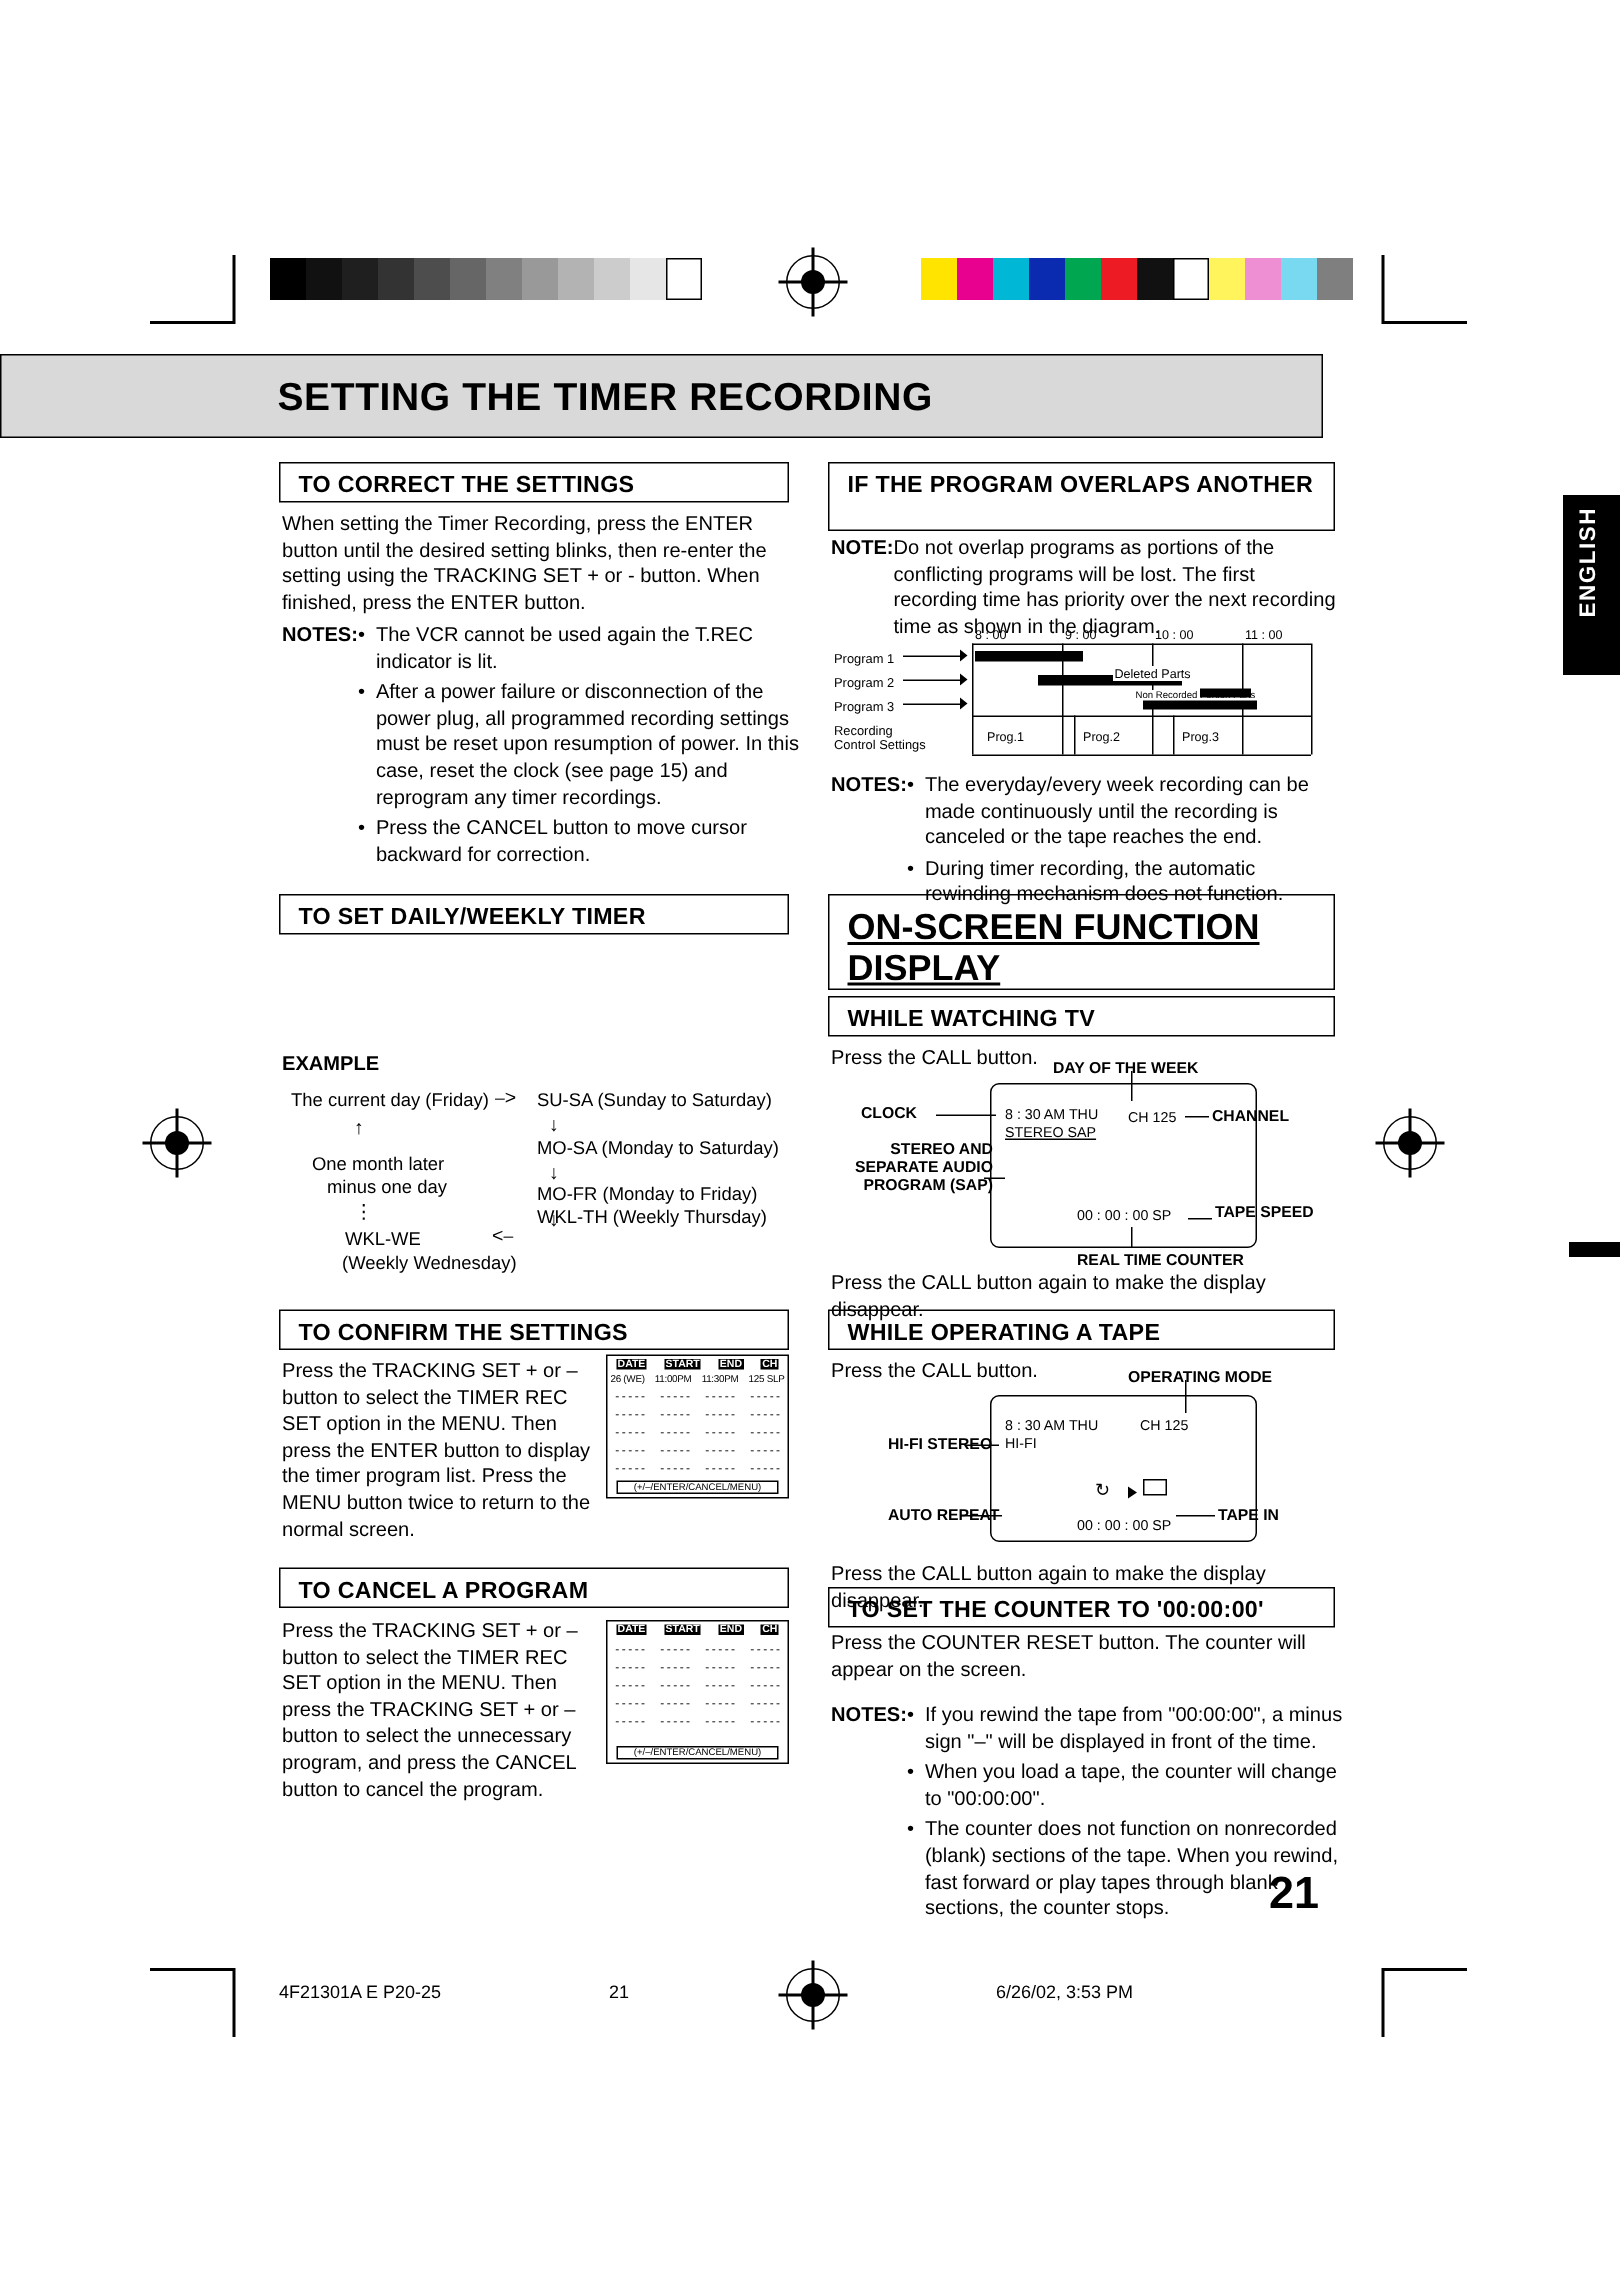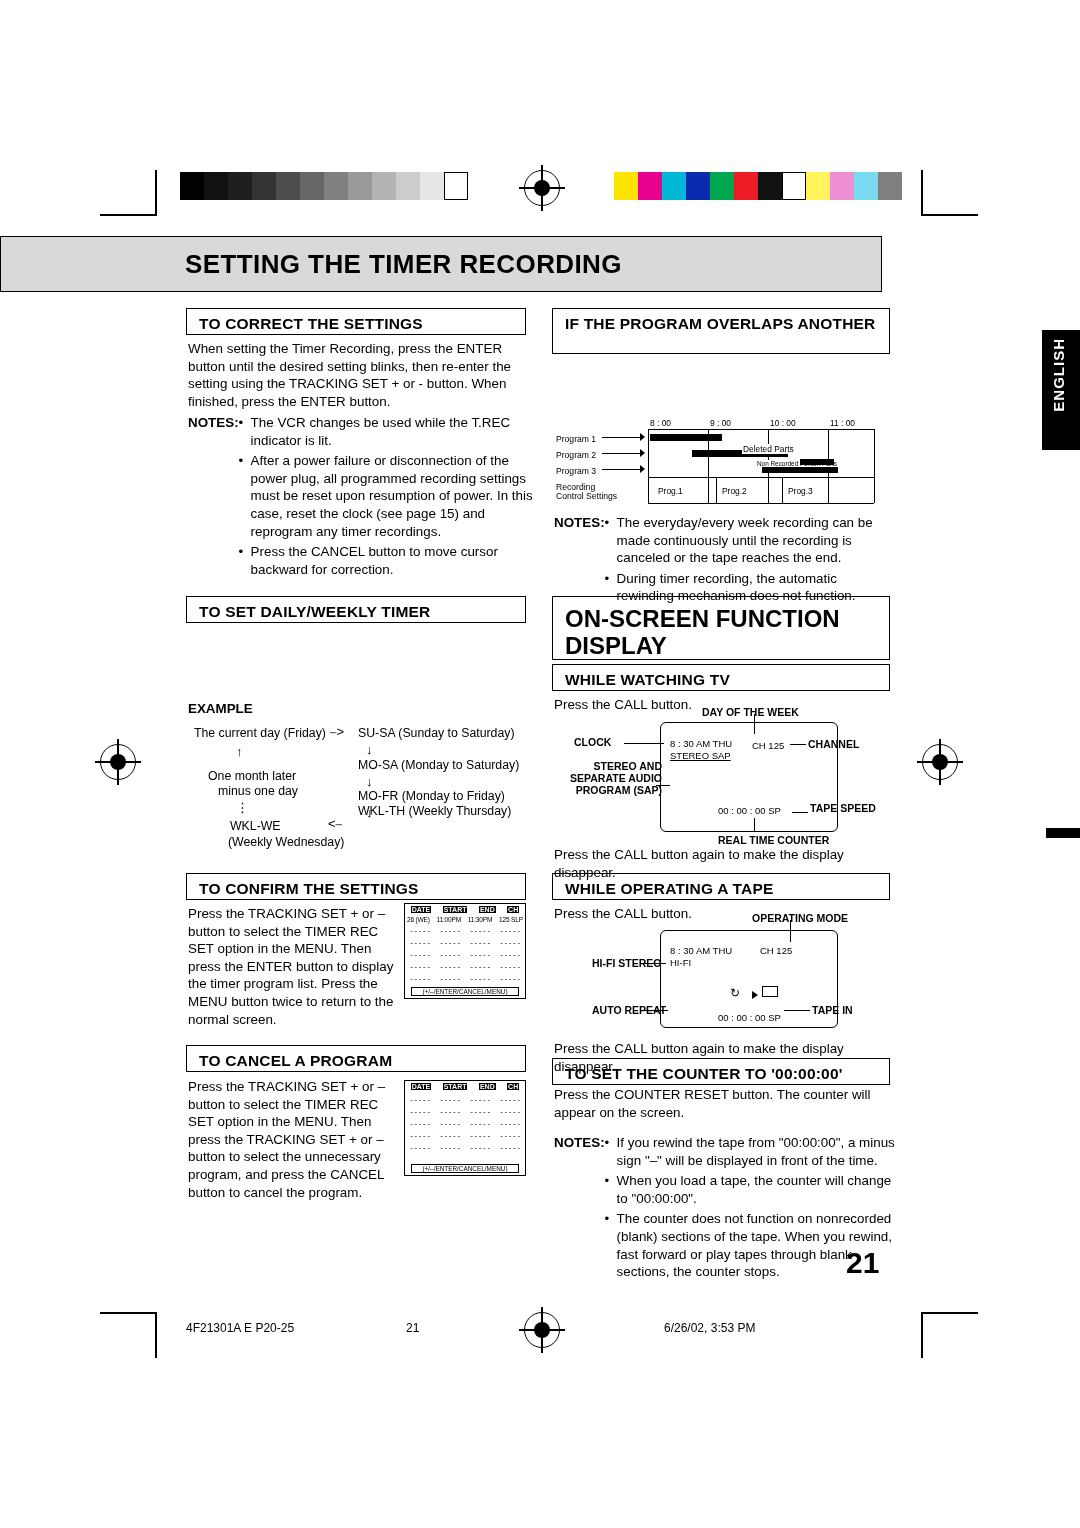--- a/index.html
+++ b/index.html
@@ -22,21 +22,21 @@
 
   .english-tab{position:absolute;right:0px;top:330px;width:38px;height:120px;background:#000;color:#fff;}
   .english-tab span{position:absolute;writing-mode:vertical-rl;transform:rotate(180deg);left:8px;top:8px;font-size:15px;font-weight:bold;letter-spacing:1px;}
 
   .blackbar{position:absolute;right:0;top:828px;width:34px;height:10px;background:#000;}
 
   
   .sec{position:absolute;border:1.5px solid #000;box-sizing:border-box;}
   .sec span{display:block;padding:6px 10px 6px 12px;font-size:15.5px;font-weight:bold;letter-spacing:.2px;}
   .sec.two span{padding:5px 10px 5px 12px;line-height:19px;}
-  .bigsec{position:absolute;border:1.5px solid #000;box-sizing:border-box;}
+  .bigsec{position:absolute;border:1.5px solid #000;box-sizing:border-box;text-decoration:underline;}
   .bigsec span{display:block;padding:8px 10px 8px 12px;font-size:24px;font-weight:bold;line-height:27px;}
 
   .txt{position:absolute;font-size:13.4px;line-height:17.6px;}
   .txt b{font-weight:bold;}
 
   table.nt{border-collapse:collapse;font-size:13.4px;line-height:17.6px;}
   table.nt td{vertical-align:top;padding:0;}
   td.lbl{white-space:nowrap;padding-right:4px;}
   td.bul{width:12px;}
 
@@ -140,21 +140,21 @@
   </div>
 
   <div class="txt" style="left:188px;top:340px;width:344px;">When setting the Timer Recording, press the ENTER button until the desired setting blinks, then re-enter the setting using the TRACKING SET + or - button. When finished, press the ENTER button.</div>
 
   <div class="txt" style="left:188px;top:414px;width:346px;">
     <table class="nt">
       <tbody>
           <tr>
         <td class="lbl"><b>NOTES:</b></td>
         <td class="bul">•</td>
-        <td>The VCR changes be used while the T.REC indicator is lit.</td>
+        <td>The VCR cannot be used again the T.REC indicator is lit.</td>
       </tr>
       <tr>
             <td></td>
             <td class="bul" style="padding-top:3px;">•</td>
             <td style="padding-top:3px;">After a power failure or disconnection of the power plug, all programmed recording settings must be reset upon resumption of power. In this case, reset the clock (see page 15) and reprogram any timer recordings.</td>
           </tr>
       <tr>
             <td></td>
             <td class="bul" style="padding-top:3px;">•</td>
             <td style="padding-top:3px;">Press the CANCEL button to move cursor backward for correction.</td>
@@ -279,20 +279,30 @@
         <span>- - - - -</span>
         <span>- - - - -</span>
     </div>
     <div class="mfoot">(+/–/ENTER/CANCEL/MENU)</div>
   </div>
 
   <div class="sec two" style="left:552px;top:308px;width:338px;height:46px;">
     <span>IF THE PROGRAM OVERLAPS ANOTHER</span>
   </div>
 
+  <div class="txt" style="left:554px;top:356px;width:340px;">
+    <table class="nt">
+      <tbody>
+          <tr>
+        <td class="lbl"><b>NOTE:</b></td>
+        <td>Do not overlap programs as portions of the conflicting programs will be lost. The first recording time has priority over the next recording time as shown in the diagram.</td>
+      </tr>
+    </tbody>
+      </table>
+  </div>
 
   <div class="odiag">
     <div class="tick" style="left:94px;top:0px;">8 : 00</div>
     <div class="tick" style="left:154px;top:0px;">9 : 00</div>
     <div class="tick" style="left:214px;top:0px;">10 : 00</div>
     <div class="tick" style="left:274px;top:0px;">11 : 00</div>
 
     <div class="vl" style="left:92px;top:11px;height:74px;"></div>
     <div class="vl" style="left:152px;top:11px;height:74px;"></div>
     <div class="vl" style="left:212px;top:11px;height:74px;"></div>

